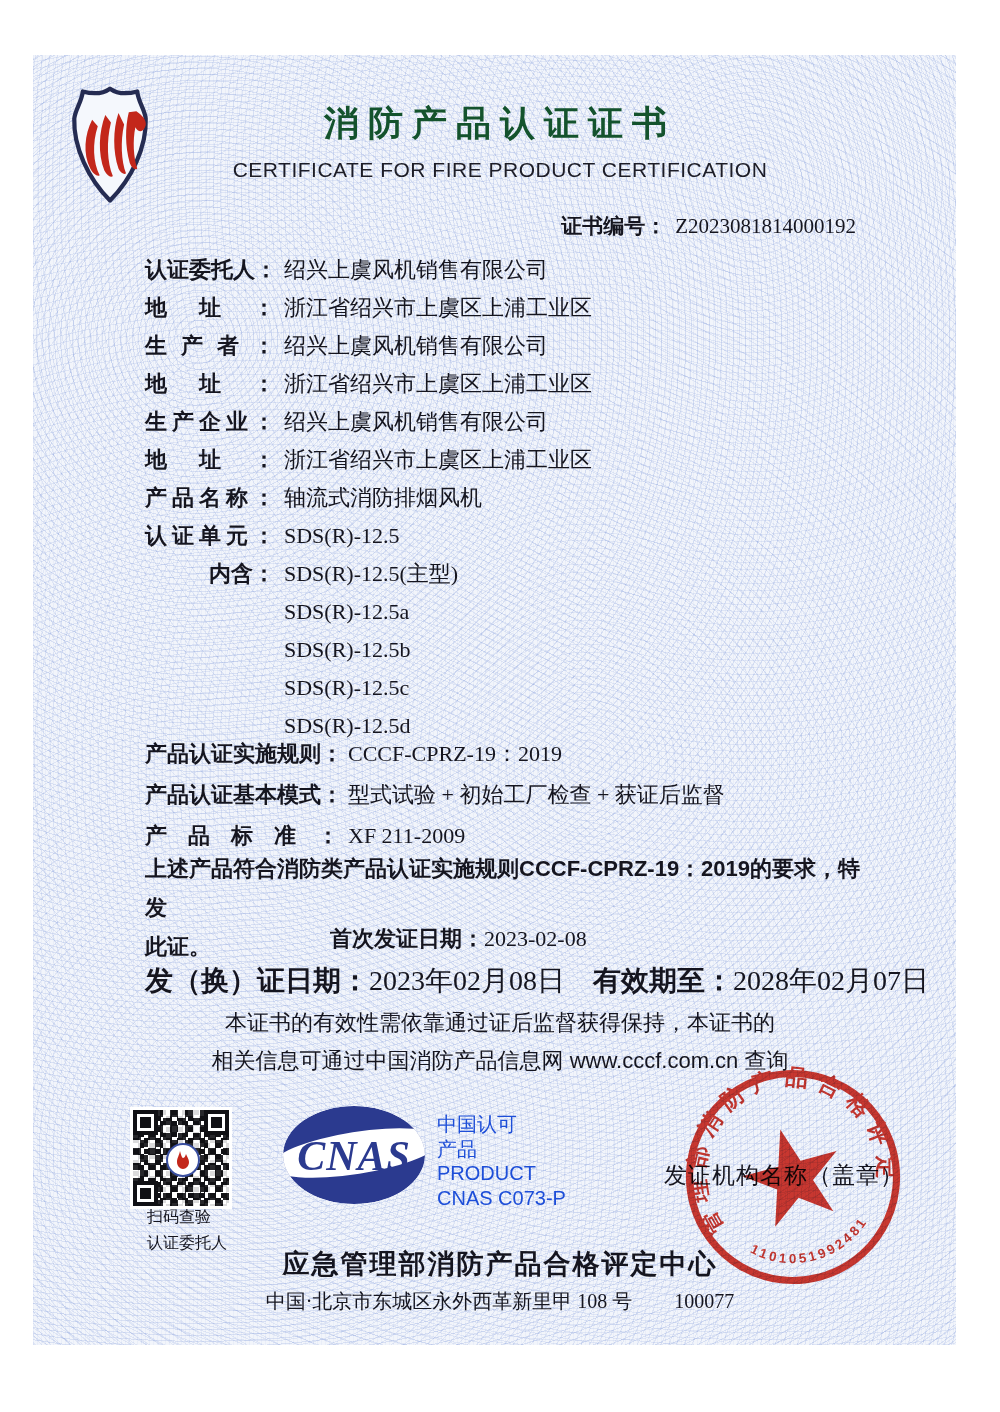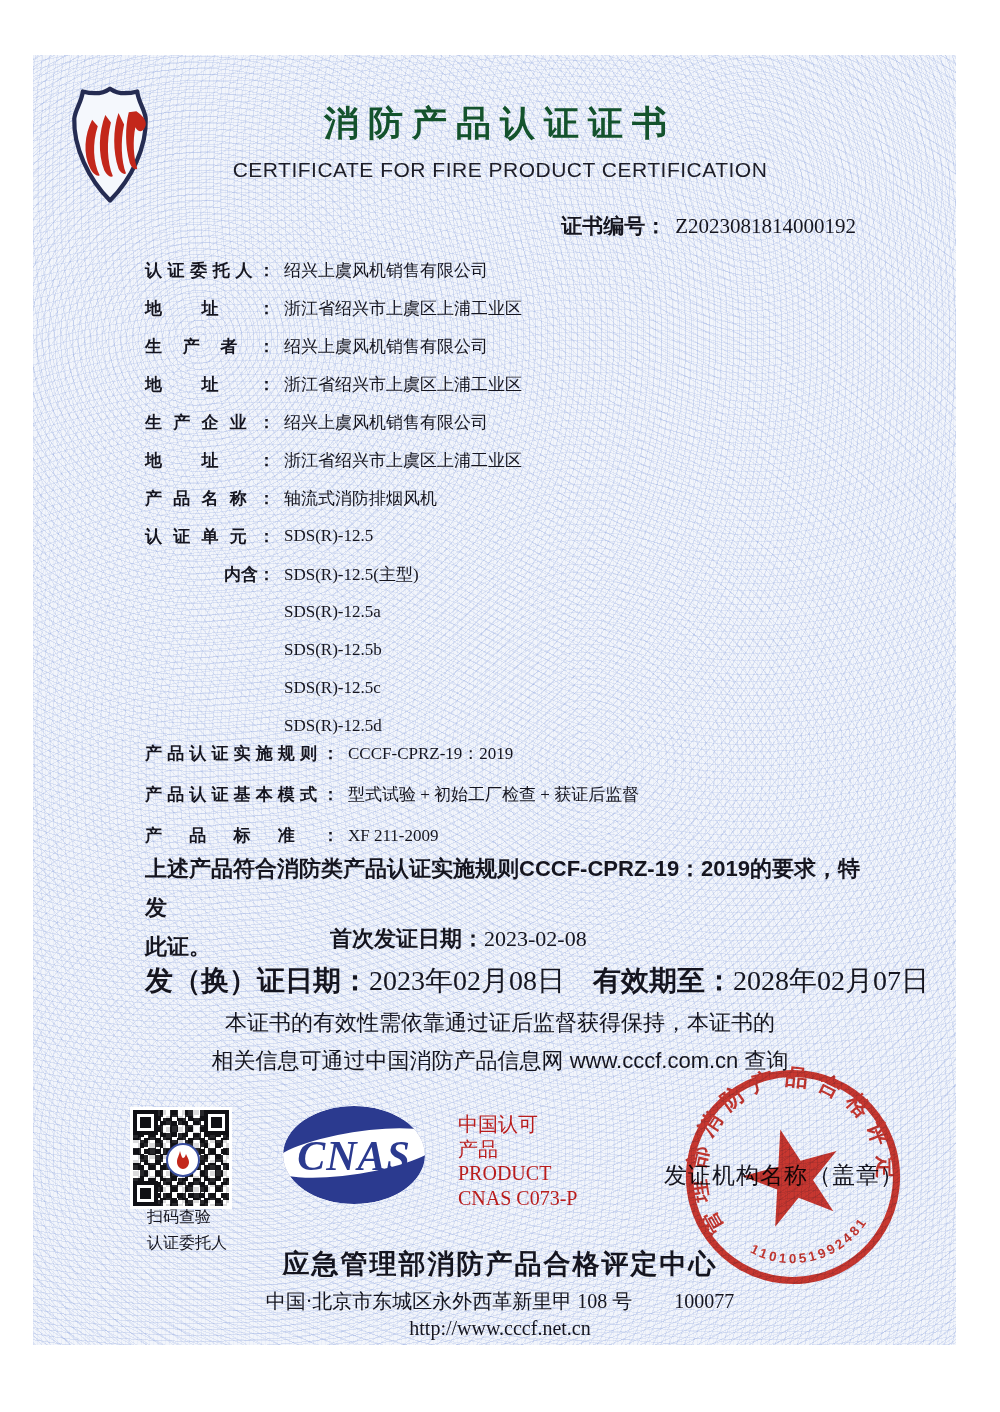--- a/index.html
+++ b/index.html
@@ -19,21 +19,21 @@
   .serif{font-family:"Liberation Serif","DejaVu Serif",serif;}
   .b{font-weight:bold;}
   .title-cn{left:0;top:100px;width:1000px;text-align:center;font-size:35px;font-weight:bold;
             letter-spacing:9px;color:#14532d;}
   .title-en{left:0;top:158px;width:1000px;text-align:center;font-size:21px;color:#1d1d27;
             letter-spacing:0.5px;}
   .certno{top:212px;right:144px;font-size:21px;}
   .certno .lab{font-weight:bold;}
   .certno .val{font-family:"Liberation Serif","DejaVu Serif",serif;}
   .fields{left:145px;top:251px;}
-  .row{display:flex;align-items:center;height:38px;font-size:17px;}
+  .row{display:flex;align-items:center;height:38px;font-size:22px;}
   .lab1{display:inline-block;width:130px;font-weight:bold;text-align:justify;
         -moz-text-align-last:justify;text-align-last:justify;white-space:nowrap;overflow:visible;}
   .lab1.r{text-align:right;text-align-last:right;}
   .val{margin-left:9px;font-family:"Liberation Serif","DejaVu Serif",serif;white-space:nowrap;}
   .fields2{left:145px;top:733px;}
   .fields2 .row{height:41px;}
   .lab2{display:inline-block;width:194px;font-weight:bold;text-align:justify;
         -moz-text-align-last:justify;text-align-last:justify;white-space:nowrap;}
   .statement{left:145px;top:849px;width:730px;font-size:22px;font-weight:bold;line-height:39px;}
   .dates1{left:330px;top:924px;font-size:22px;}
@@ -46,21 +46,21 @@
       background-size:11px 11px;position:absolute;outline:3px solid #fff;}
   .qr .noise{position:absolute;inset:0;background:
       conic-gradient(rgba(16,16,20,0.9) 90deg,transparent 90deg 180deg,rgba(16,16,20,0.9) 180deg 270deg,rgba(255,255,255,0.85) 270deg);
       background-size:15px 15px;}
   .finder{position:absolute;width:17px;height:17px;border:4px solid #101014;background:#fff;}
   .finder::after{content:"";position:absolute;inset:3px;background:#101014;}
   .f-tl{left:0;top:0;} .f-tr{right:0;top:0;} .f-bl{left:0;bottom:0;}
   .qr-center{position:absolute;left:33px;top:33px;width:30px;height:30px;background:#fff;
              border:2px solid #3a4fa0;border-radius:50%;display:flex;align-items:center;justify-content:center;}
   .qr-cap{left:147px;top:1204px;font-size:16px;line-height:26px;}
-  .accred{left:458px;top:1112px;font-size:20px;line-height:24.5px;color:#b91c1c;font-family:Liberation Serif, serif;}
+  .accred{left:437px;top:1112px;font-size:20px;line-height:24.5px;color:#1d4ed8;}
   .seal-ph{left:664px;top:1160px;font-size:23px;letter-spacing:1px;z-index:2;
            font-family:"Liberation Serif","DejaVu Serif",serif;}
   .seal{left:668px;top:1052px;z-index:3;mix-blend-mode:multiply;opacity:0.92;}
   .org{left:0;top:1246px;width:1000px;text-align:center;font-size:27px;font-weight:bold;letter-spacing:2px;}
   .addr{left:0;top:1288px;width:1000px;text-align:center;font-size:20px;
         font-family:"Liberation Serif","DejaVu Serif",serif;}
   .addr .pc{display:inline-block;margin-left:42px;}
   .url{left:0;top:1317px;width:1000px;text-align:center;font-size:20px;
        font-family:"Liberation Serif","DejaVu Serif",serif;}
   .logo{left:63px;top:83px;}
@@ -225,14 +225,13 @@
           <textPath href="#sealNum" startOffset="50%" text-anchor="middle">1101051992481</textPath>
         </text>
       </g>
     </svg>
   </div>
 
   <div class="abs org">应急管理部消防产品合格评定中心</div>
   <div class="abs addr">
     <span>中国·北京市东城区永外西革新里甲 108 号</span><span class="pc">100077</span>
   </div>
-  <div class="abs url">http://www.cccf.net.cn</div>
 </div>
 
 </body></html>

